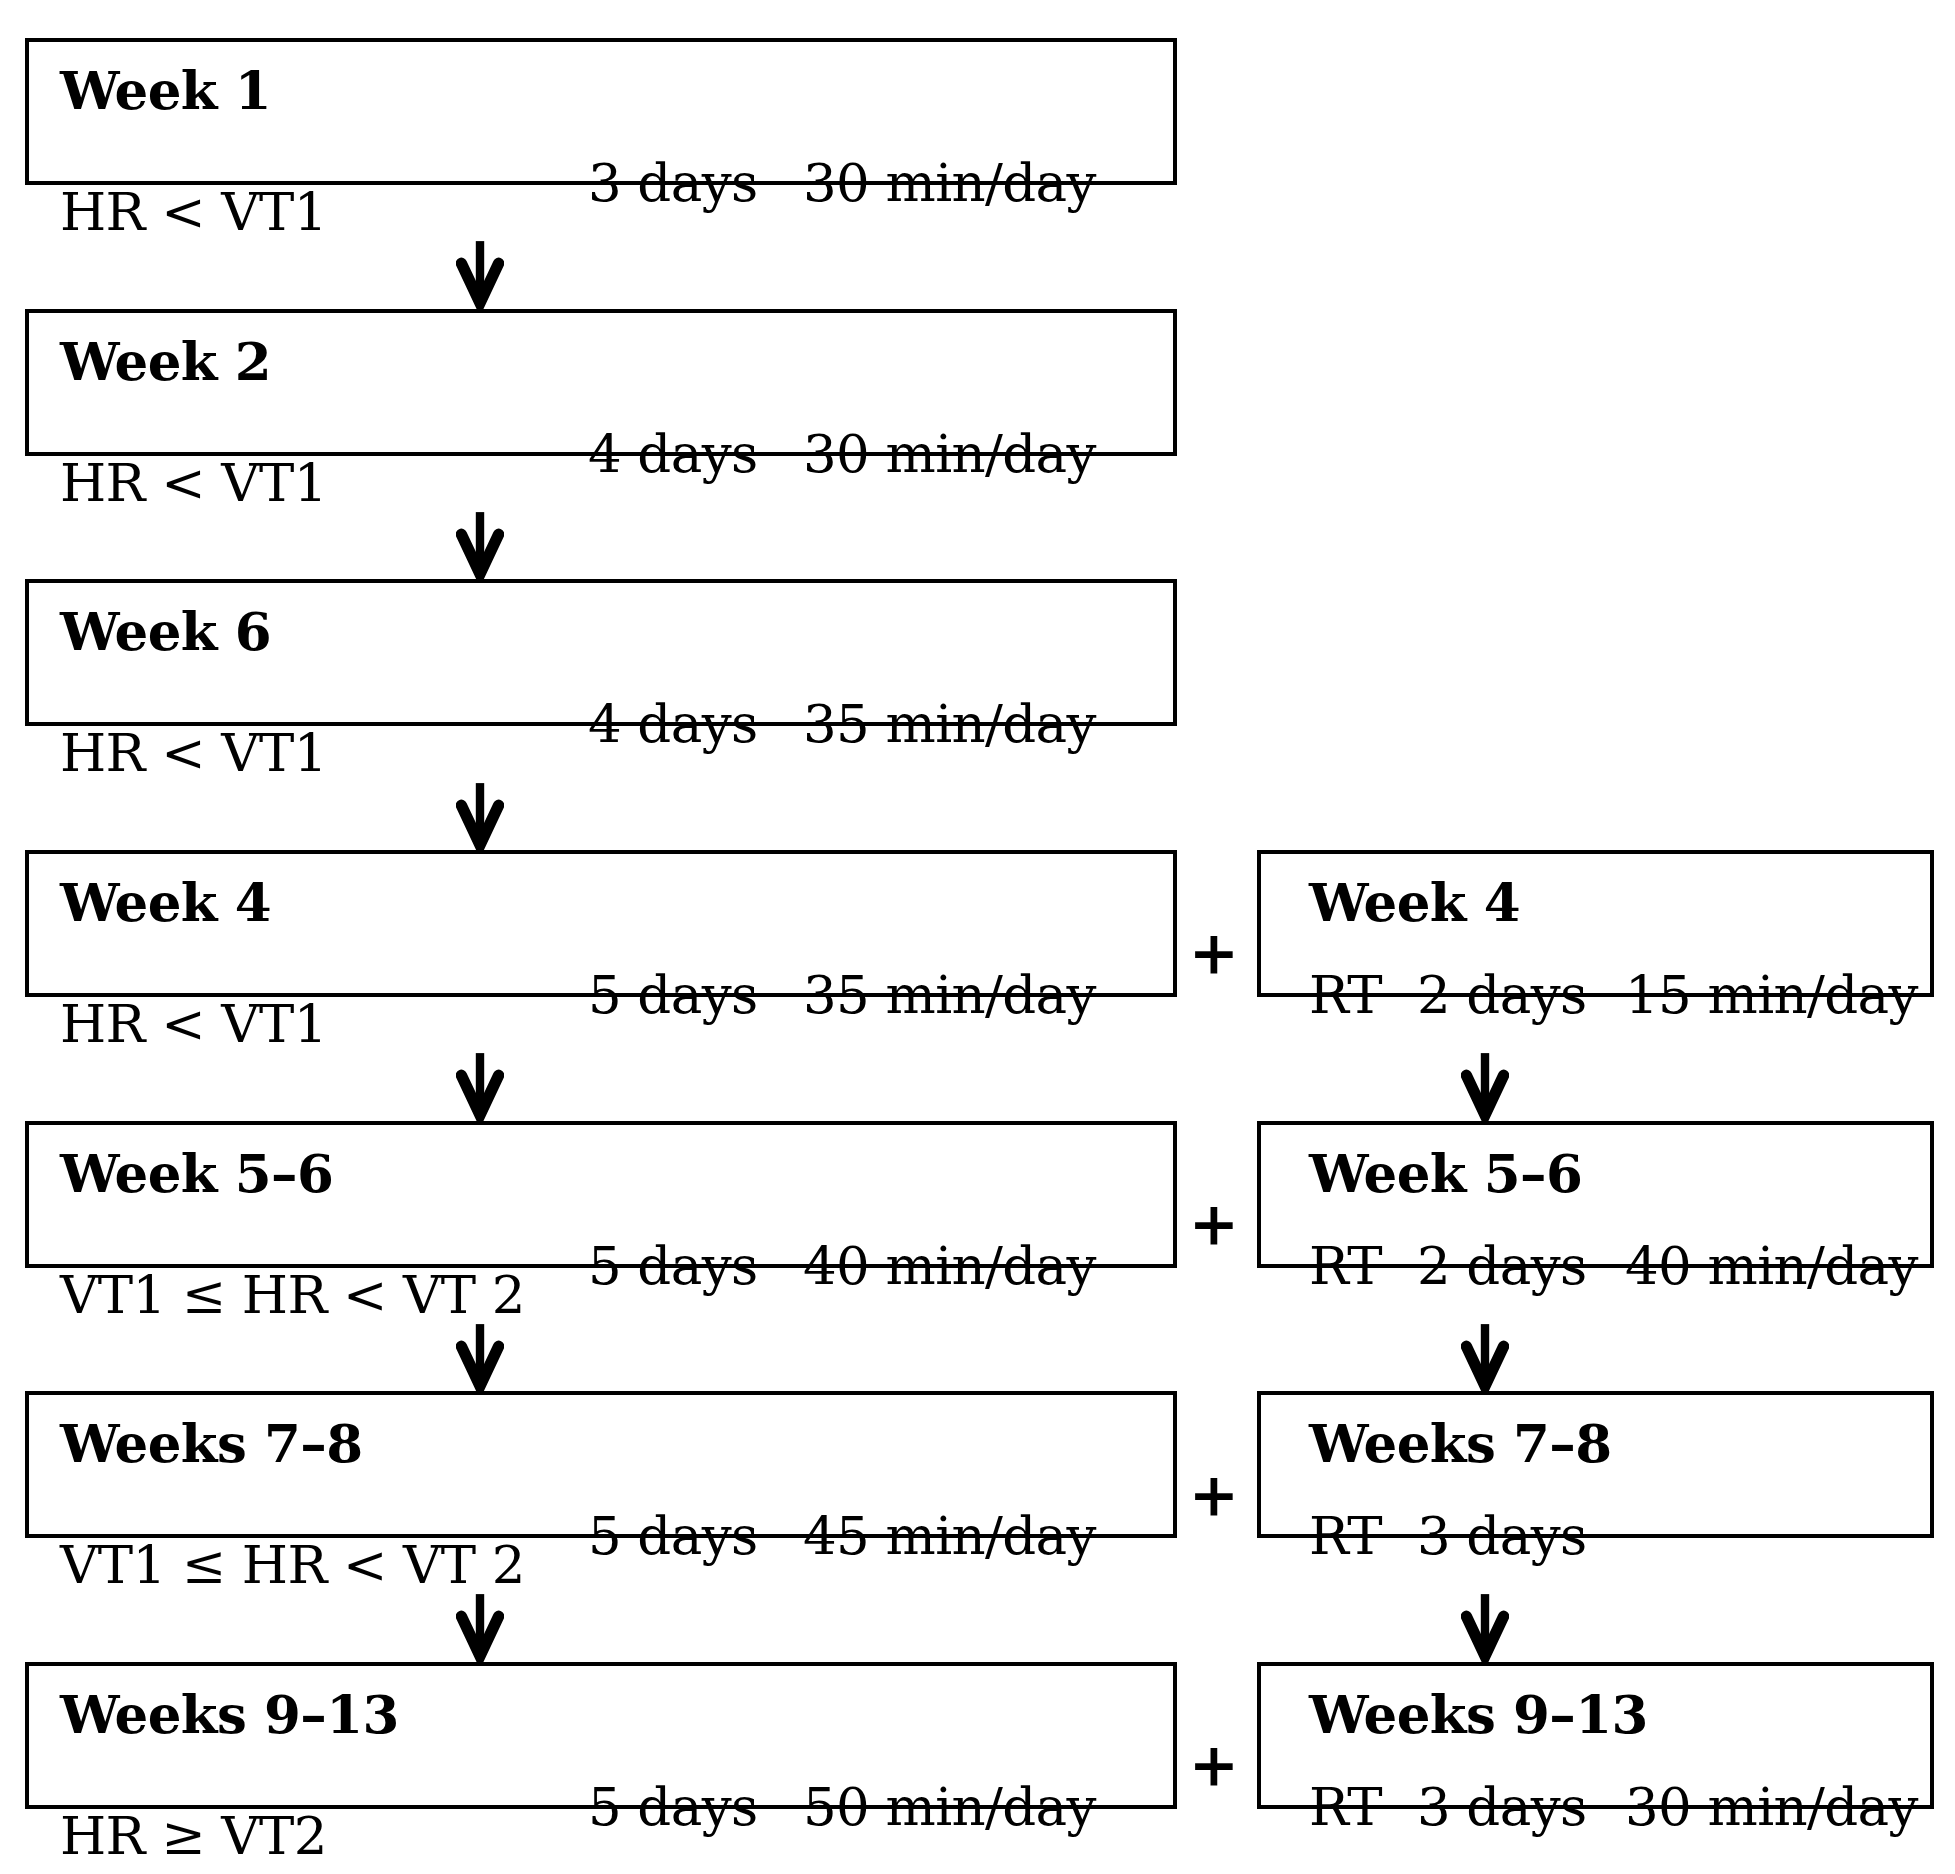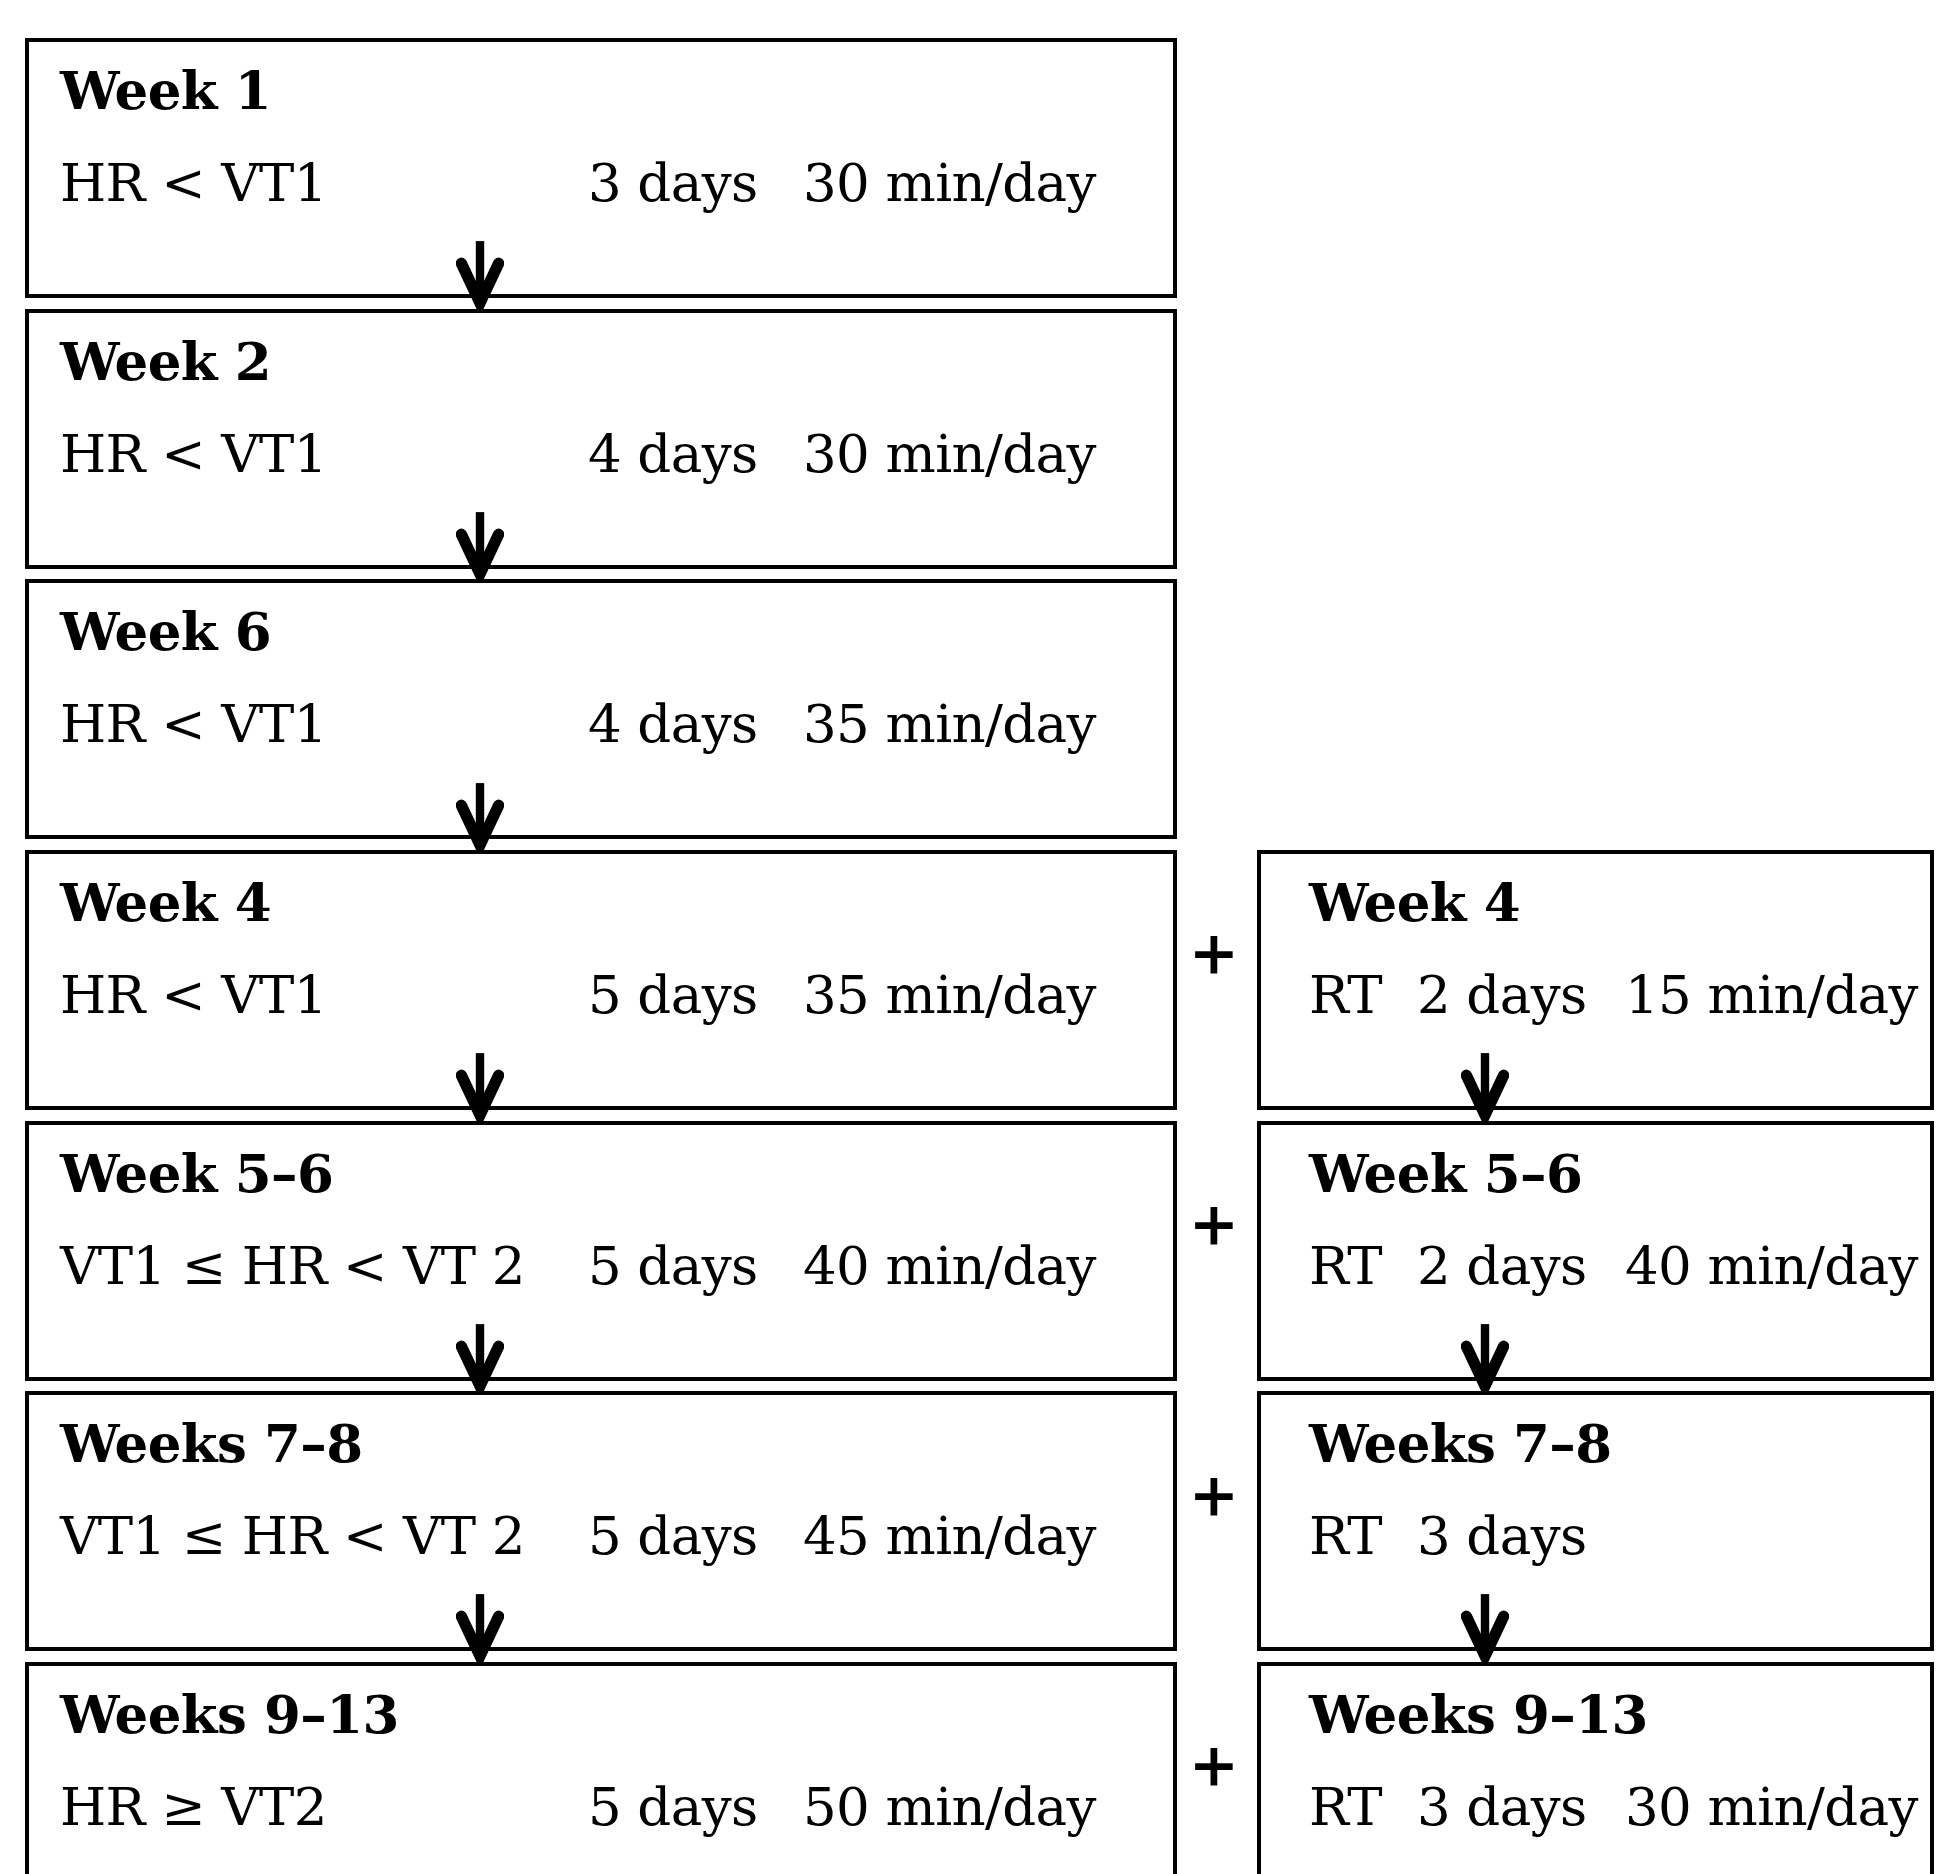--- a/index.html
+++ b/index.html
@@ -11,21 +11,21 @@
     position: relative;
     width: 1955px;
     height: 1874px;
     background: #ffffff;
     font-family: "DejaVu Serif", "Liberation Serif", serif;
     color: #000000;
     overflow: hidden;
   }
   .box {
     position: absolute;
-    height: 260px;
+    height: 147px;
     border: 4.8px solid #000000;
     background: #ffffff;
     box-sizing: border-box;
   }
   .box.left  { left: 25px;   width: 1152px; }
   .box.right { left: 1257px; width: 677px; }
 
   .l0 { top: 38px; }
   .l1 { top: 309px; padding-left: 40px; }
   .l2 { top: 579px; }
@@ -57,21 +57,21 @@
     font-size: 53px;
     line-height: 1;
     letter-spacing: -0.6px;
   }
   .box-row span {
     position: absolute;
     top: 0;
     white-space: nowrap;
   }
   .box.left  .box-title { left: 31px; }
-  .box.left  .cond  { left: 31px;  }
+  .box.left  .cond  { left: 31px; margin-top: 29px;  }
   .box.left  .days  { left: 559px; }
   .box.left  .mins  { left: 774px; }
 
   .box.right .box-title { left: 48px; }
   .box.right .cond  { left: 48px;  }
   .box.right .days  { left: 156px; }
   .box.right .mins  { left: 364px; }
 
   .arrow {
     position: absolute;

